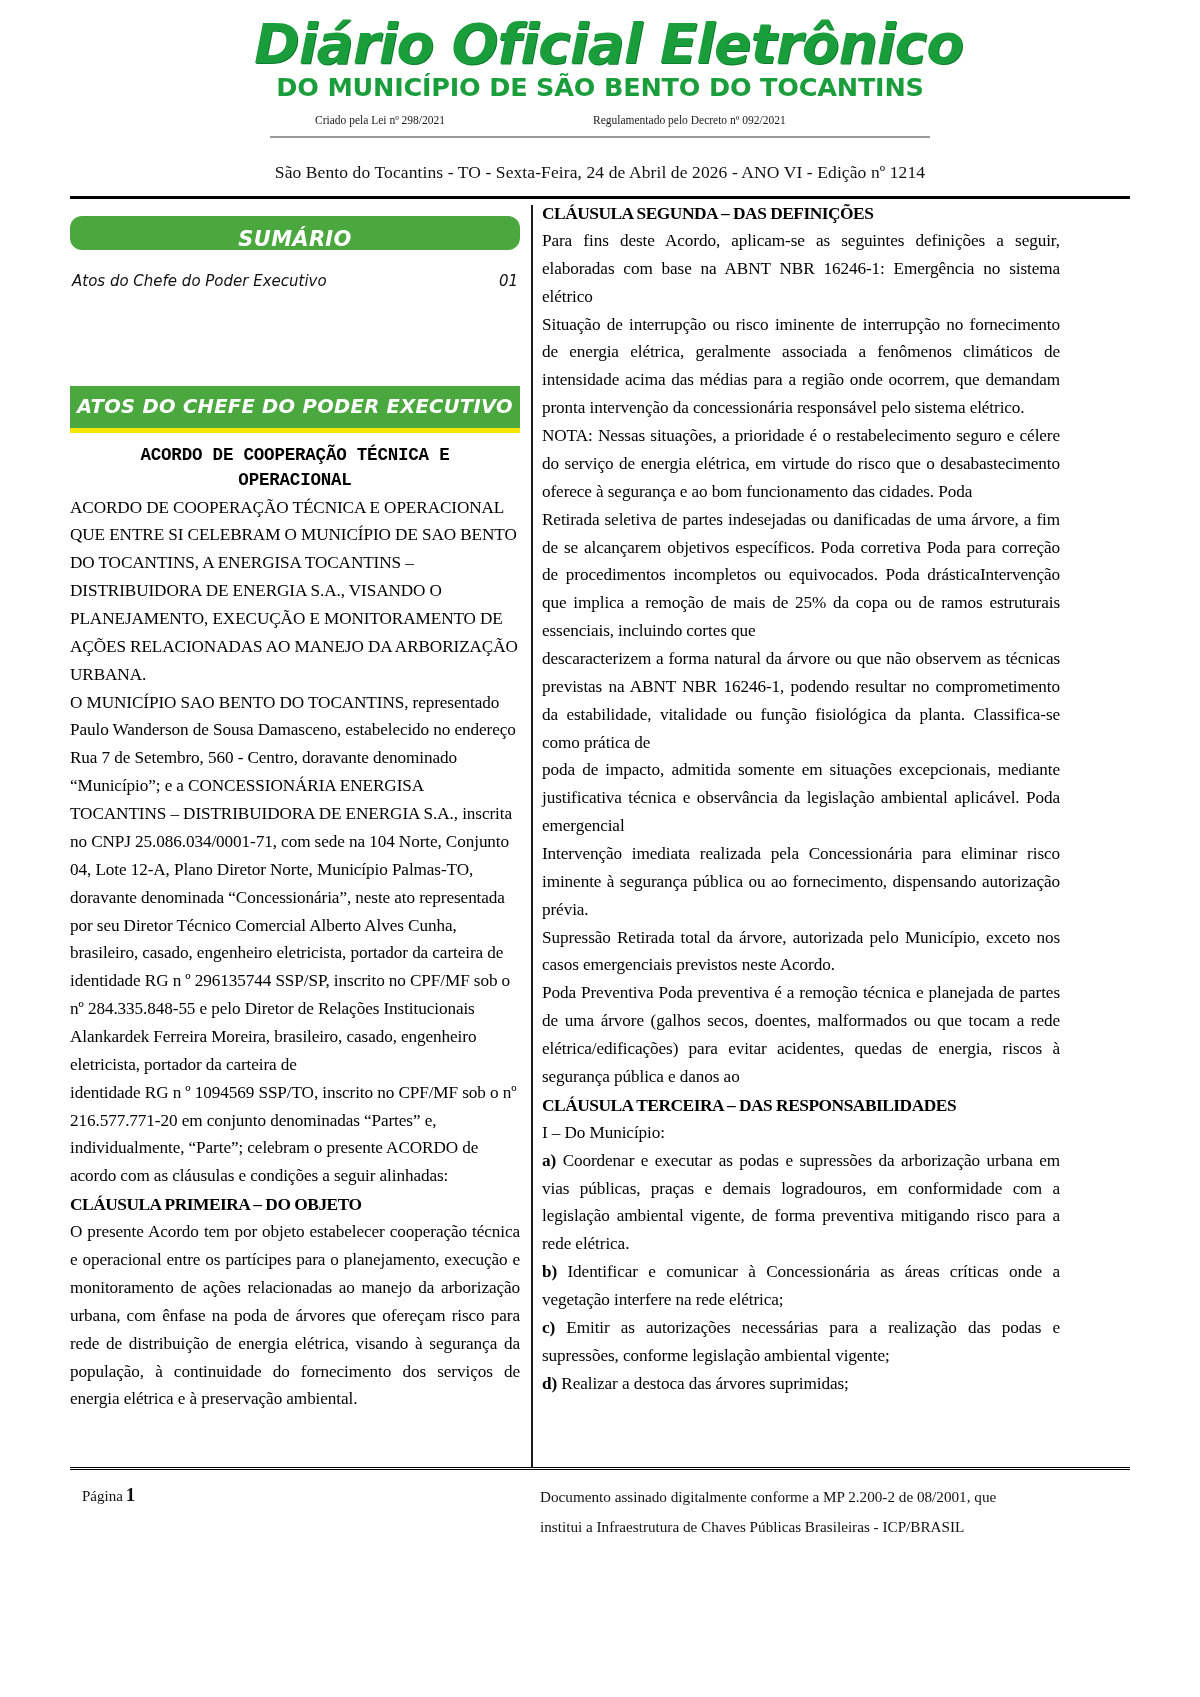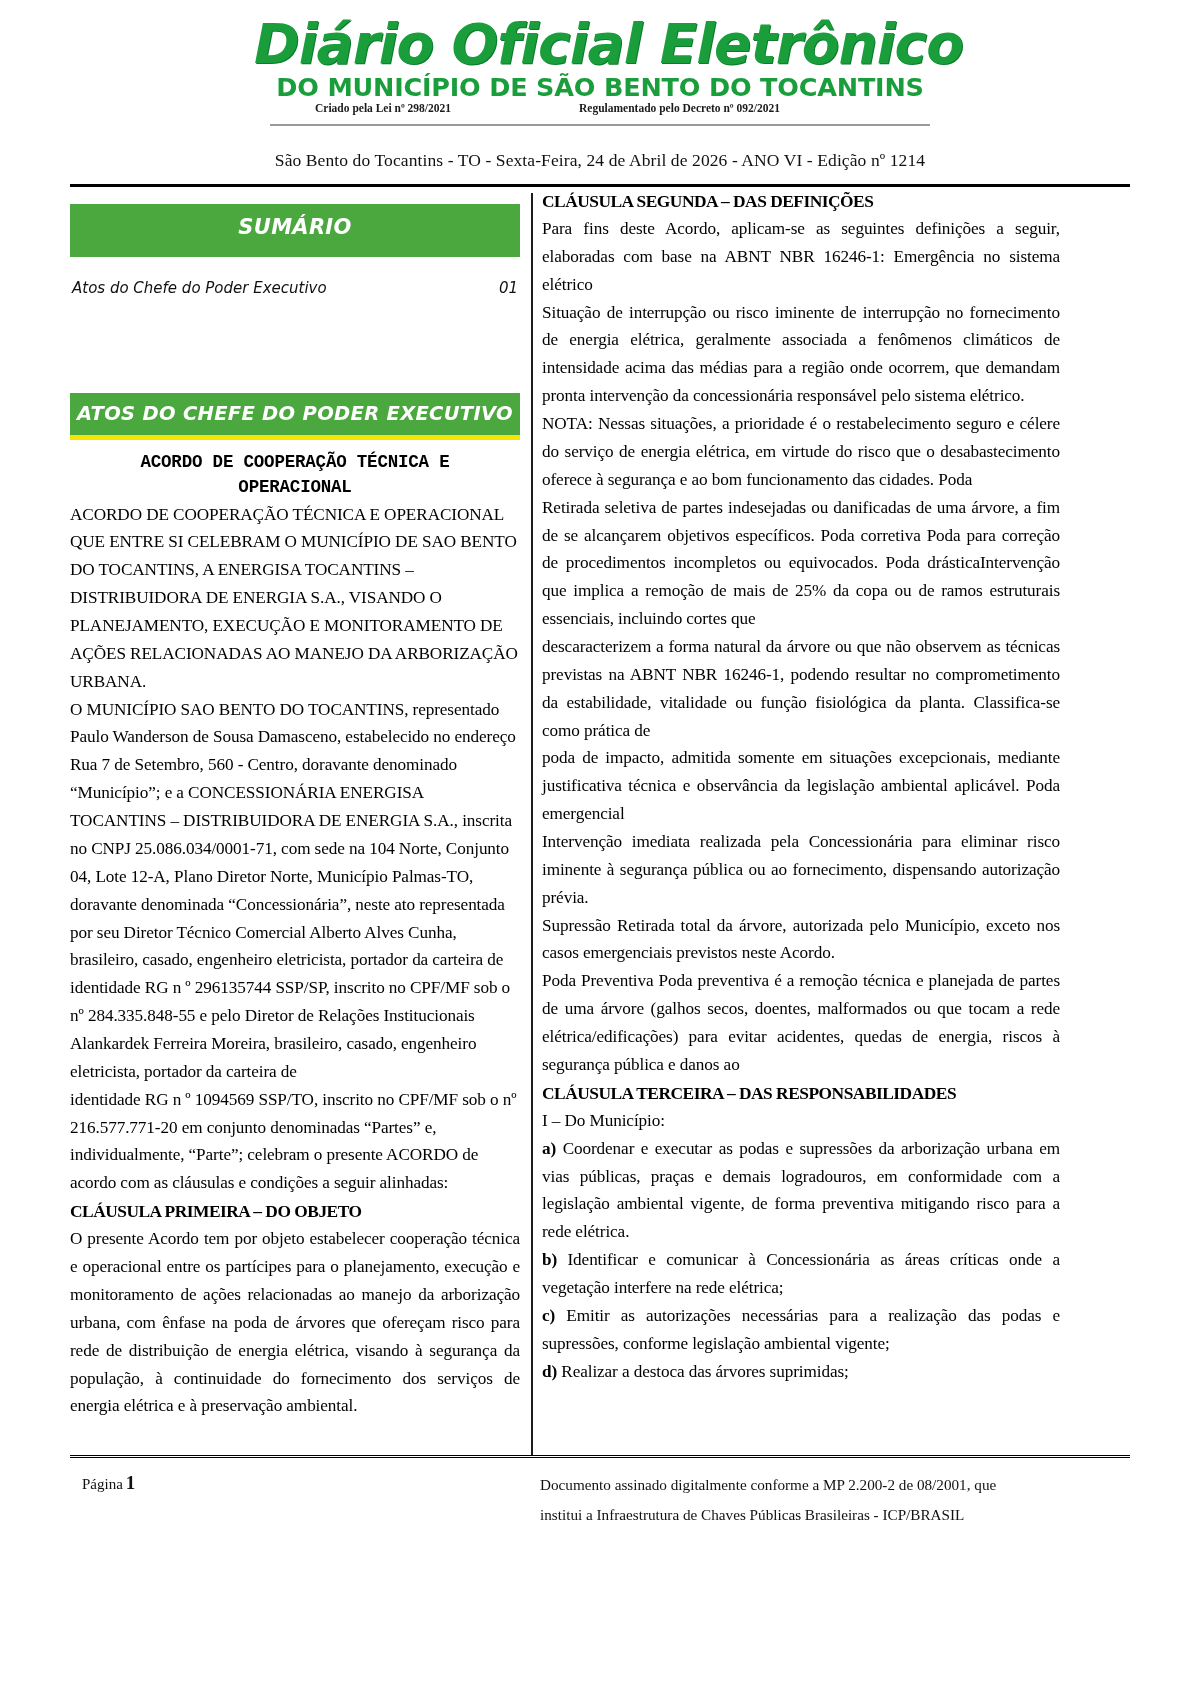--- a/index.html
+++ b/index.html
@@ -44,33 +44,32 @@
     font-weight: bold;
     font-size: 25.5px;
     line-height: 1.05;
     color: #1a9e3c;
     letter-spacing: -0.2px;
     margin: 2px 0 0 0;
   }
   .masthead-legal {
     position: relative;
     width: 582px;
-    margin: 1px auto 0 auto;
+    margin: 13px auto 0 auto;
     height: 16px;
-    font-weight: bold;
   }
   .masthead-legal span {
     position: absolute;
     font-family: "Liberation Serif", serif;
     font-size: 11.5px;
     color: #1a1a1a;
     white-space: nowrap;
   }
   .legal-left  { left: 6px; top: 0; }
-  .legal-right { left: 270px; top: 0; }
+  .legal-right { left: 284px; top: 0; }
 
   .masthead-rule {
     width: 660px;
     height: 0;
     margin: 6px auto 0 auto;
     border-top: 2px solid #9a9a9a;
   }
 
   .dateline {
     text-align: center;
@@ -113,23 +112,24 @@
     color: #ffffff;
     font-family: "DejaVu Sans", sans-serif;
     font-style: italic;
     font-weight: bold;
     font-size: 21px;
     text-align: center;
     letter-spacing: 0.3px;
     box-sizing: border-box;
   }
   .sumario-bar {
-    height: 53px;
+    height: 34px;
     line-height: 47px;
     margin-top: 17px;
+    border-radius: 12px;
   }
   .secao-bar {
     height: 42px;
     line-height: 42px;
     font-size: 19.5px;
     margin-top: 0;
   }
   .yellow-rule {
     height: 5px;
     background: #f5e500;

